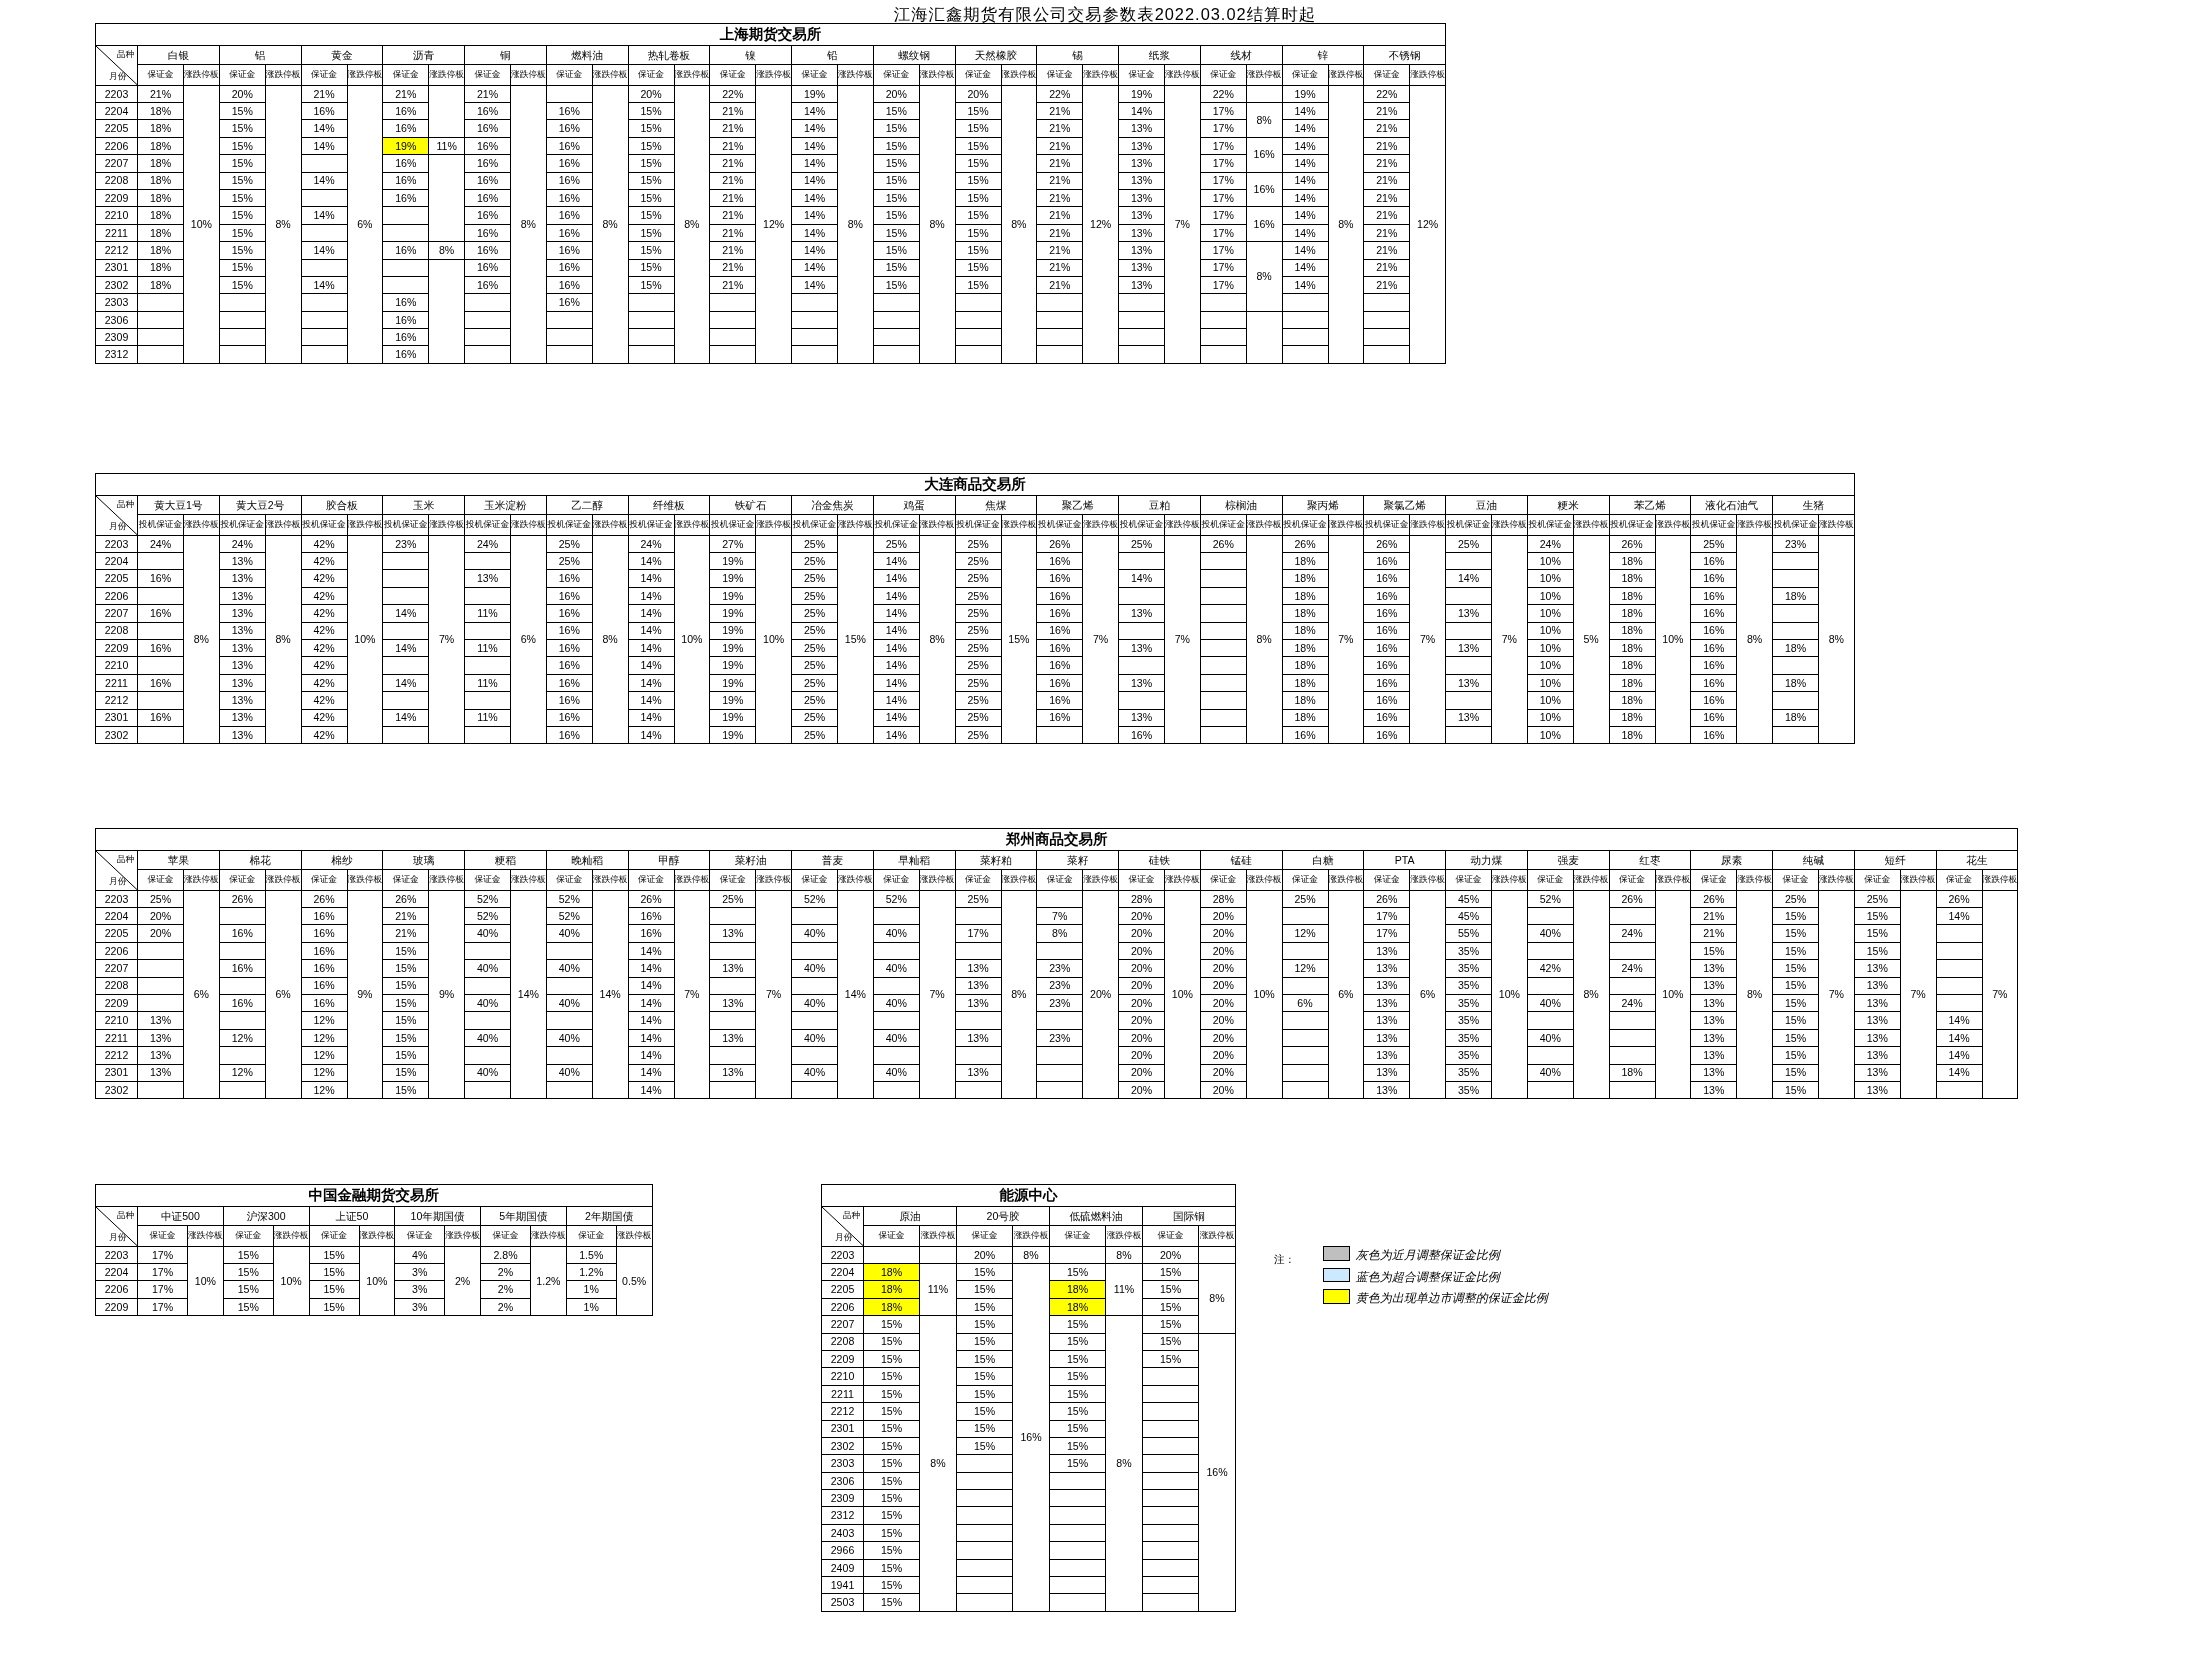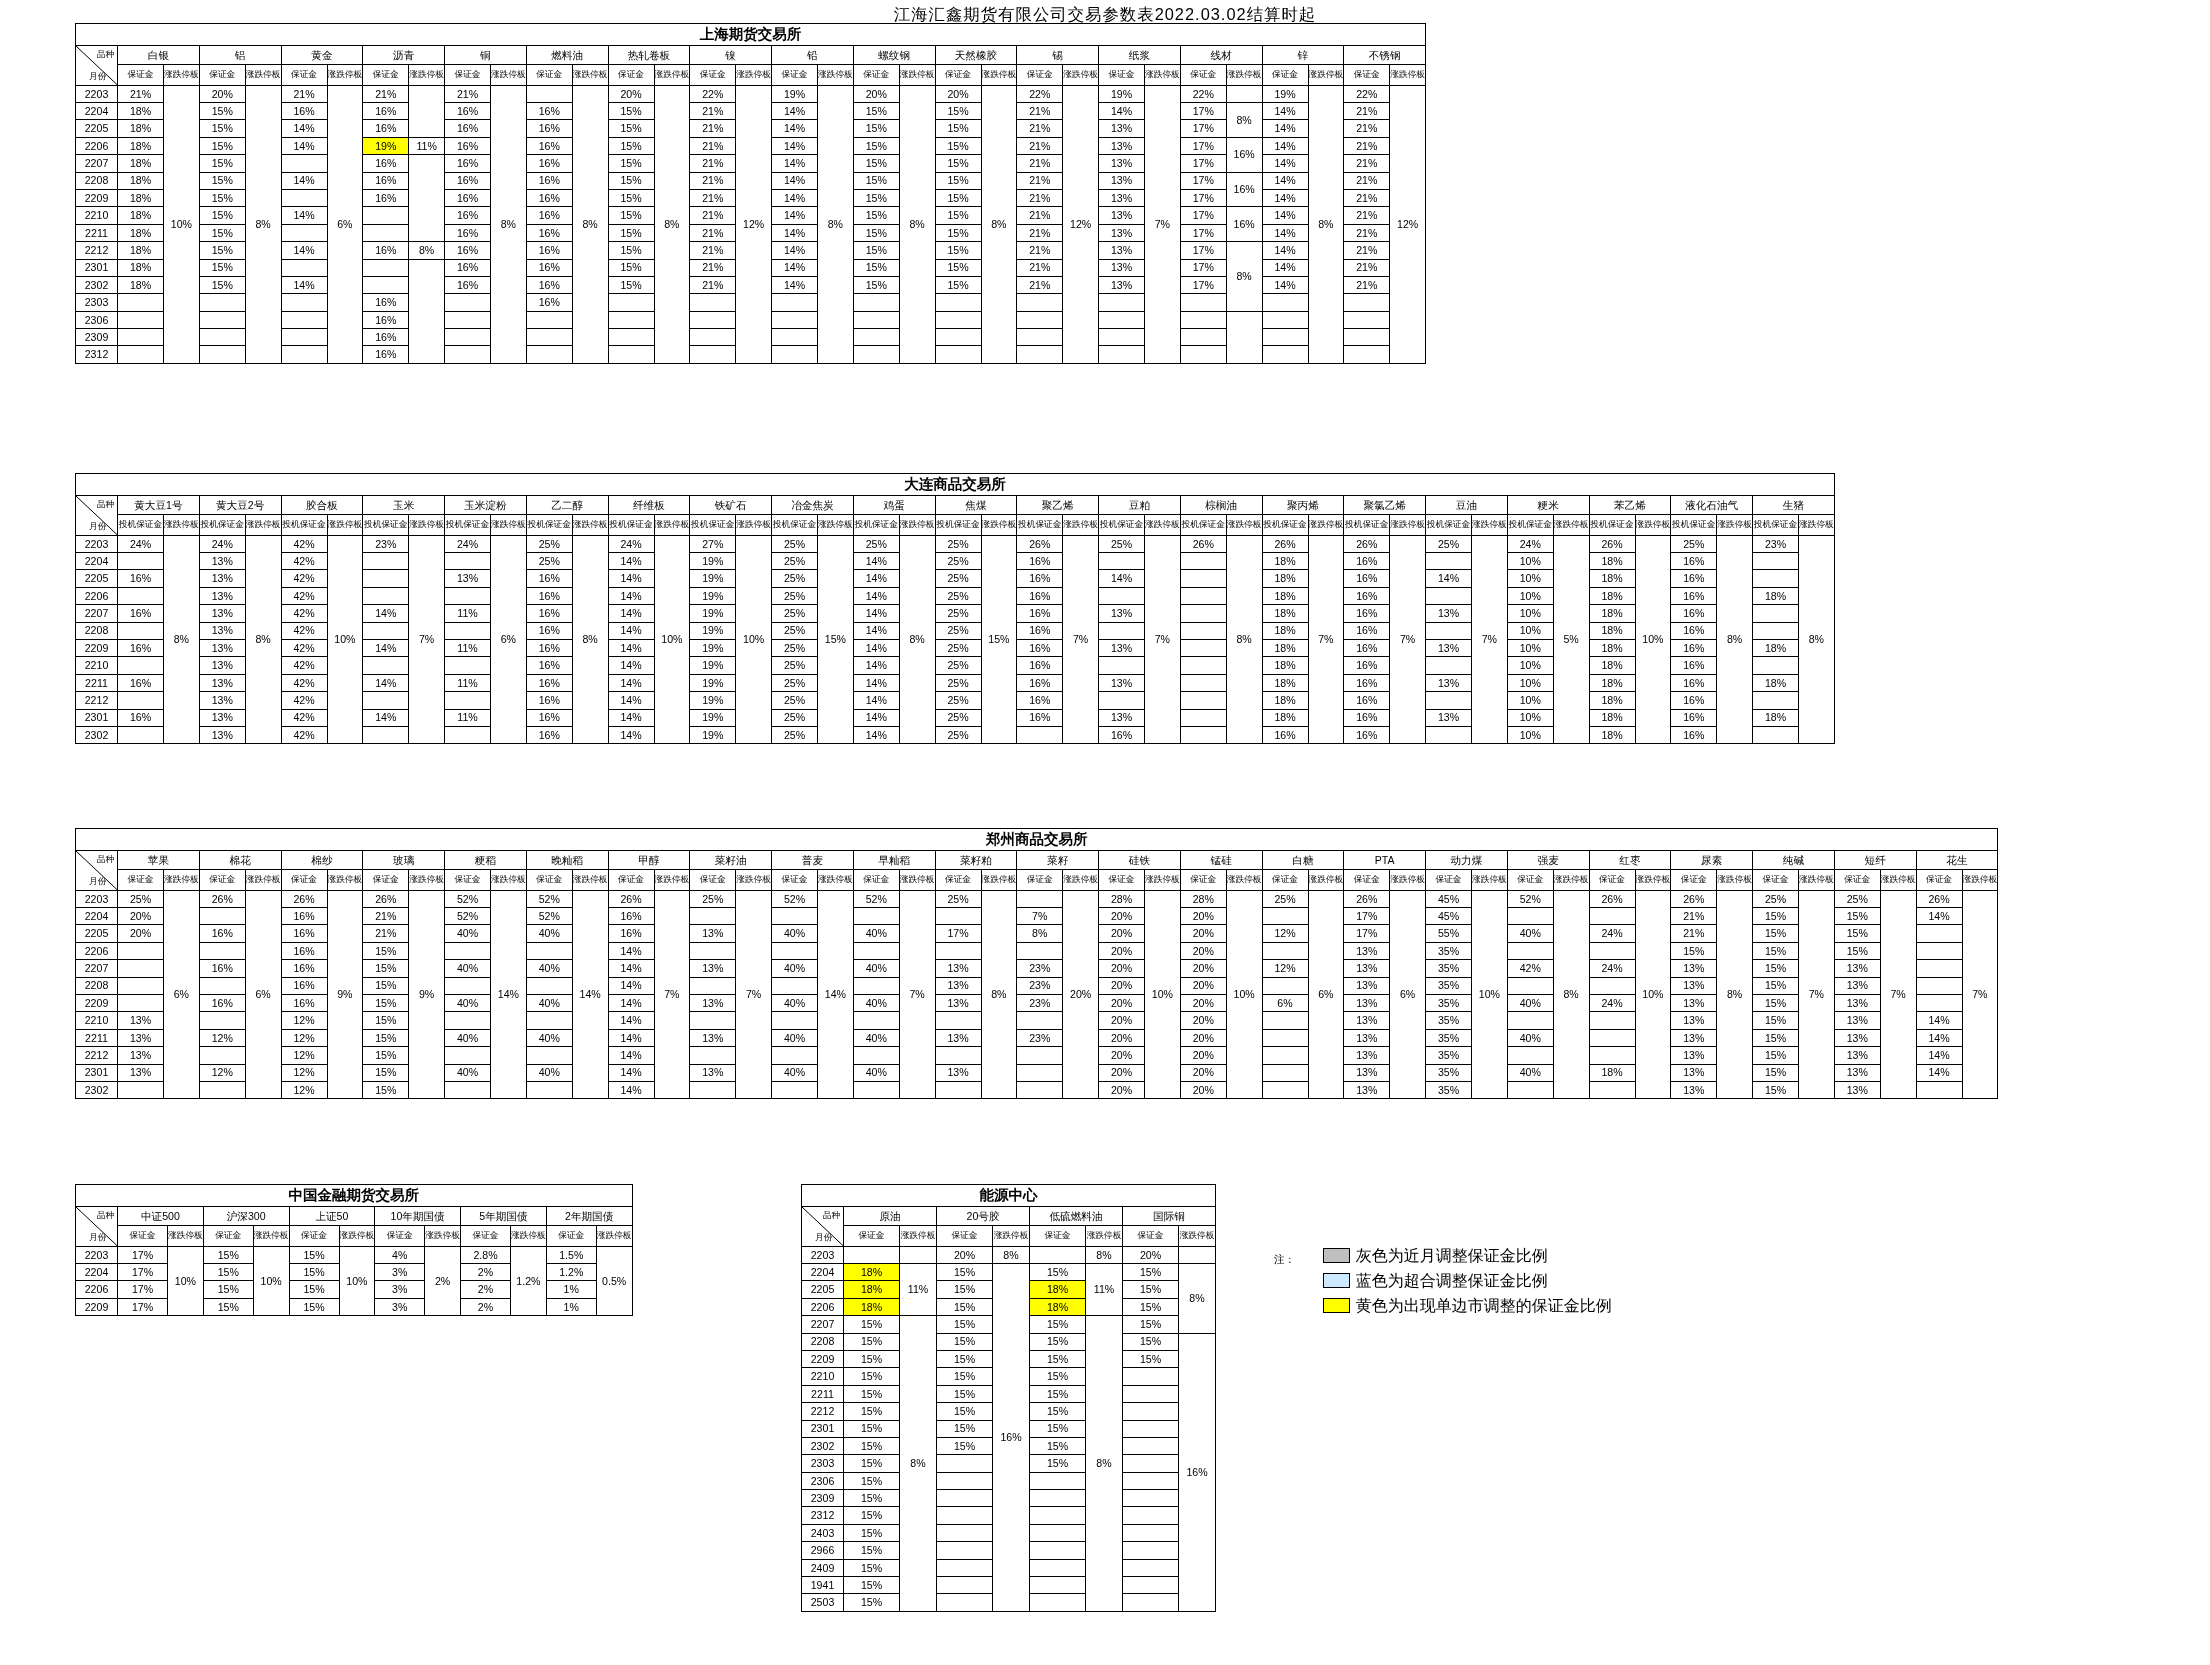--- a/index.html
+++ b/index.html
@@ -1,31 +1,31 @@
 <!DOCTYPE html>
 <html><head>
 <meta charset="utf-8">
 <style>
   html,body{margin:0;padding:0;background:#ffffff;}
   body{font-family:"Liberation Sans","DejaVu Sans",sans-serif;font-size:10.6px;color:#000;}
   #page{position:relative;width:2210px;height:1666px;}
   .title{position:absolute;left:0;top:3.9px;width:2210px;text-align:center;font-size:16.4px;font-weight:normal;letter-spacing:1px;}
   .block{position:absolute;}
-  table{border-collapse:collapse;table-layout:fixed;}
+  table{border-collapse:collapse;table-layout:fixed;margin-left:20px;}
   table td,table th{border:1px solid #000;font-weight:normal;font-size:10.6px;text-align:center;padding:0;height:16.4px;line-height:14.5px;overflow:hidden;white-space:nowrap;}
   .exch-title{font-size:14.5px;font-weight:bold;height:21px;}
   .hdr-name{font-size:10.6px;height:18.3px;}
   .hdr-sub{font-size:8.7px;height:19.3px;line-height:9.7px;}
   .corner{position:relative;font-size:8.7px;height:38px;}
   .corner .c1{position:absolute;right:2.9px;top:1px;}
   .corner .c2{position:absolute;left:13px;bottom:1px;}
   .corner .diag{position:absolute;left:0;top:0;width:100%;height:100%;}
   .mon{font-size:10.6px;}
   .yellow{background:#ffff00;}
-  .legend{position:absolute;font-size:16px;}
+  .legend{position:absolute;font-size:12px;font-style:italic;}
   .legend .sw{display:inline-block;width:25px;height:12.6px;border:1px solid #000;vertical-align:-1.9px;margin-right:5.8px;}
   .legend .row{margin-bottom:3.9px;white-space:nowrap;}
   .lgrey{background:#bfbfbf;}
   .lblue{background:#cce9ff;}
   .lyellow{background:#ffff00;}
   .note-label{position:absolute;font-size:10.6px;}
 </style>
 </head>
 <body>
 

